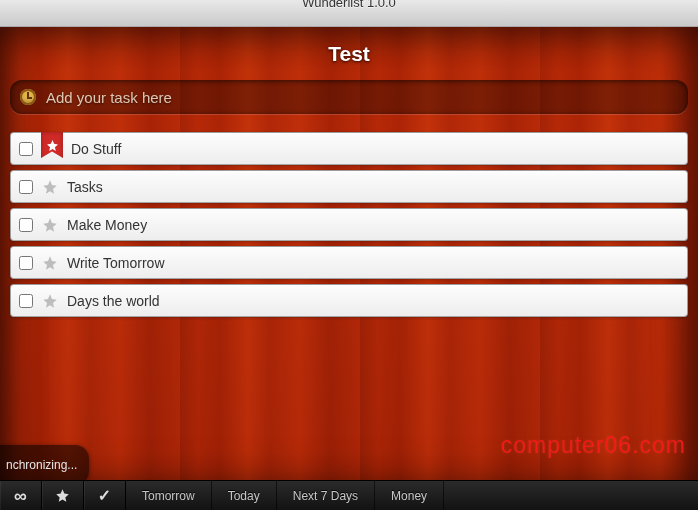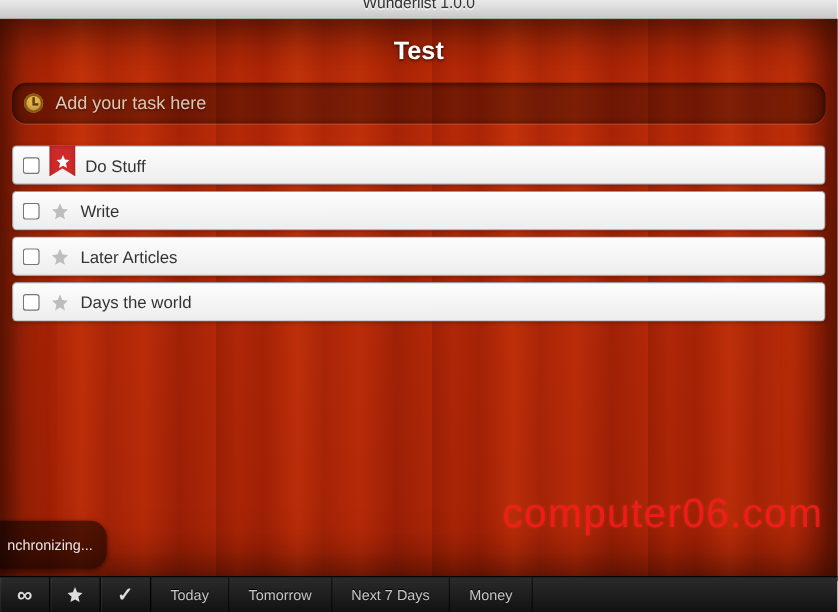--- a/index.html
+++ b/index.html
@@ -1,21 +1,21 @@
 <!DOCTYPE html>
 <html><head>
 <meta charset="utf-8">
 <style>
   * { box-sizing: border-box; margin: 0; padding: 0; }
   html, body { width: 698px; height: 510px; overflow: hidden; font-family: "Helvetica Neue", Arial, sans-serif; }
   body { position: relative; }
 
   
   .titlebar {
-    height: 16px;
+    height: 27px;
     background: linear-gradient(#e9e9e9, #c9c9c9);
     border-bottom: 1px solid #a9a9a9;
     position: relative;
     padding-left: 12px;
   }
   .titlebar-text {
     position: absolute;
     top: -5px;
     left: 50%;
     transform: translateX(-50%);
@@ -158,21 +158,21 @@
     border-right: 1px solid rgba(0,0,0,.6);
     cursor: pointer;
     white-space: nowrap;
     text-shadow: 0 -1px 0 #000;
   }
 
   .watermark {
     position: absolute;
     right: 12px; bottom: 36px;
     font-family: Impact, "Arial Black", sans-serif;
-    font-size: 34px;
+    font-size: 23px;
     letter-spacing: 1px;
     color: #ff1a1a;
     opacity: .85;
     text-shadow: 0 0 3px rgba(255,255,255,.1);
     pointer-events: none;
   }
 </style>
 </head>
 <body>
 
@@ -202,30 +202,39 @@
         </span>
         <span class="task-title">Do Stuff</span>
       </div>
       <div class="task">
         <input type="checkbox" style="">
         <span class="star">
           <svg viewBox="0 0 24 24">
             <path d="M12 2l2.9 6.9L22 10l-5.5 5 1.6 7L12 18.5 5.9 22l1.6-7L2 10l7.1-1.1z"></path>
           </svg>
         </span>
-        <span class="task-title">Write</span>
-      </div>
-      <div class="task">
-        <input type="checkbox" style="">
-        <span class="star">
-          <svg viewBox="0 0 24 24">
-            <path d="M12 2l2.9 6.9L22 10l-5.5 5 1.6 7L12 18.5 5.9 22l1.6-7L2 10l7.1-1.1z"></path>
-          </svg>
-        </span>
-        <span class="task-title">Later Articles</span>
+        <span class="task-title">Tasks</span>
+      </div>
+      <div class="task">
+        <input type="checkbox" style="">
+        <span class="star">
+          <svg viewBox="0 0 24 24">
+            <path d="M12 2l2.9 6.9L22 10l-5.5 5 1.6 7L12 18.5 5.9 22l1.6-7L2 10l7.1-1.1z"></path>
+          </svg>
+        </span>
+        <span class="task-title">Make Money</span>
+      </div>
+      <div class="task">
+        <input type="checkbox" style="">
+        <span class="star">
+          <svg viewBox="0 0 24 24">
+            <path d="M12 2l2.9 6.9L22 10l-5.5 5 1.6 7L12 18.5 5.9 22l1.6-7L2 10l7.1-1.1z"></path>
+          </svg>
+        </span>
+        <span class="task-title">Write Tomorrow</span>
       </div>
       <div class="task">
         <input type="checkbox" style="">
         <span class="star">
           <svg viewBox="0 0 24 24">
             <path d="M12 2l2.9 6.9L22 10l-5.5 5 1.6 7L12 18.5 5.9 22l1.6-7L2 10l7.1-1.1z"></path>
           </svg>
         </span>
         <span class="task-title">Days the world</span>
       </div>
@@ -241,22 +250,22 @@
 
 <div class="bottombar">
   <div class="icon-cell infinity">∞</div>
   <div class="icon-cell starcell">
     <svg viewBox="0 0 24 24">
         <path d="M12 2l2.9 6.9L22 10l-5.5 5 1.6 7L12 18.5 5.9 22l1.6-7L2 10l7.1-1.1z"></path>
       </svg>
   </div>
   <div class="icon-cell checkcell">✓</div>
   <div class="tabbar">
+    <div class="tab">Tomorrow</div>
     <div class="tab">Today</div>
-    <div class="tab">Tomorrow</div>
     <div class="tab">Next 7 Days</div>
     <div class="tab">Money</div>
   </div>
 </div>
 
 <svg width="0" height="0" style="position:absolute">
     <defs>
   <path id="starpath" d="M12 2l2.9 6.9L22 10l-5.5 5 1.6 7L12 18.5 5.9 22l1.6-7L2 10l7.1-1.1z"></path>
 </defs>
   </svg>

